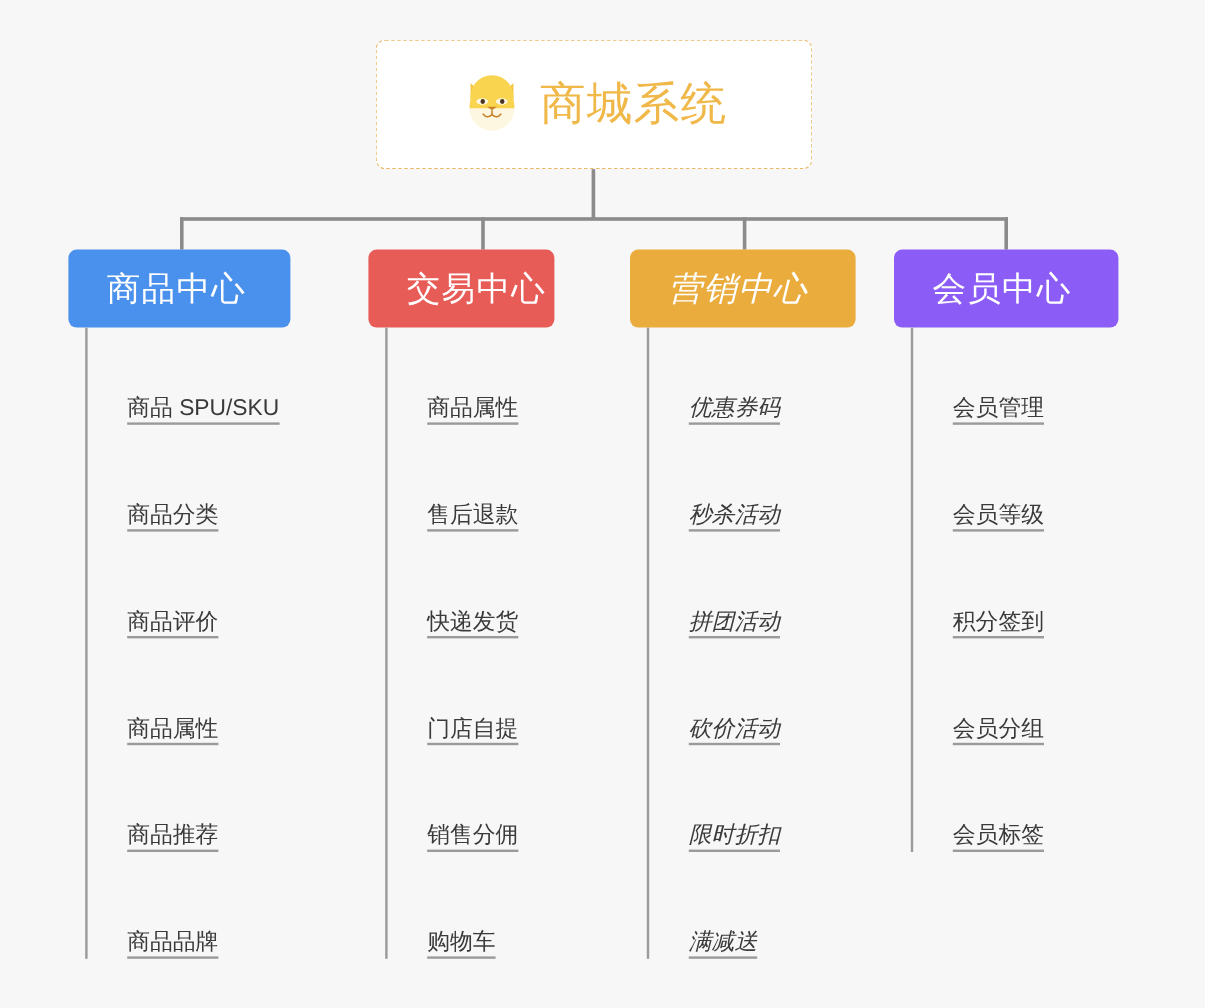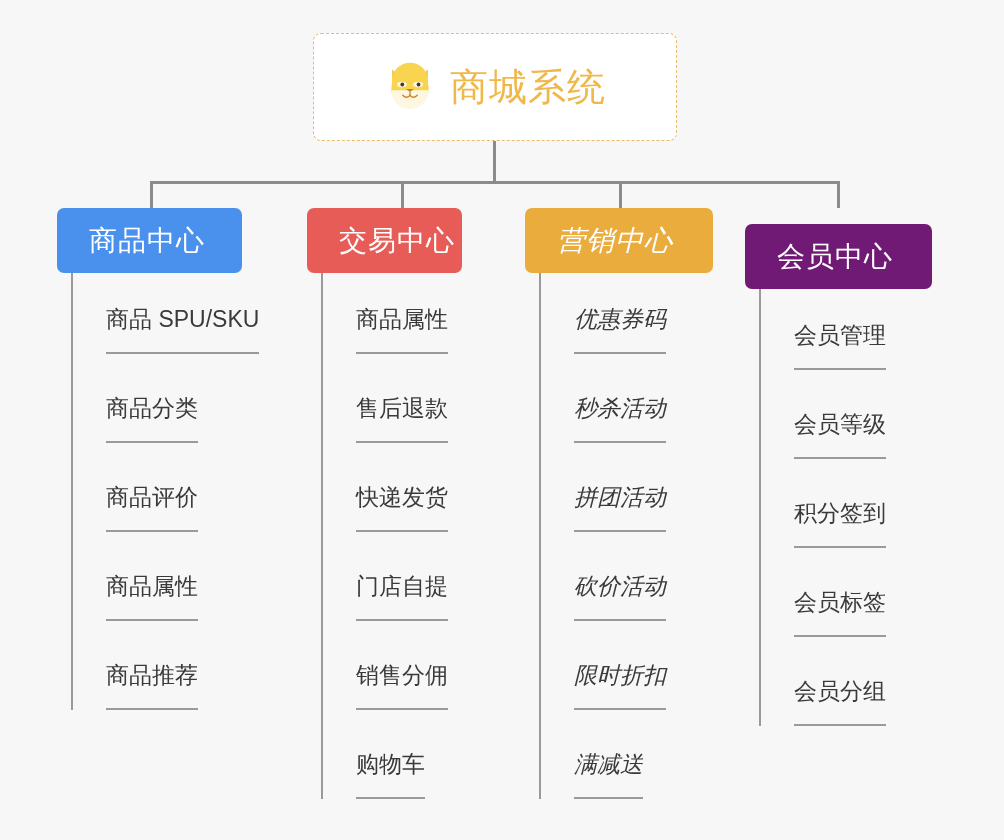--- a/index.html
+++ b/index.html
@@ -112,23 +112,23 @@
   }
   .leaf-item {
     height: 89px;
     position: relative;
     display: flex;
     align-items: flex-end;
   }
   .leaf-label {
     display: inline-block;
     margin-left: 31px;
-    padding-bottom: 20px;
+    padding-bottom: 0;
     border-bottom: 2px solid #9a9a9a;
-    font-size: 23px;
+    font-size: 19px;
     line-height: 1.1;
     color: #3a3a3a;
     white-space: nowrap;
   }
   .leaf-item:first-child { height: 81px; }
 
   
   .leaf-wrap::after {
     content: "";
     position: absolute;
@@ -182,20 +182,23 @@
         </div>
       <div class="leaf-item">
           <span class="leaf-label">商品评价</span>
         </div>
       <div class="leaf-item">
           <span class="leaf-label">商品属性</span>
         </div>
       <div class="leaf-item">
           <span class="leaf-label">商品推荐</span>
         </div>
+      <div class="leaf-item">
+          <span class="leaf-label">商品品牌</span>
+        </div>
     </div>
   </div>
 
   <div class="column col-2">
     <div class="cat-box" style="background: rgb(232, 92, 88);">
       <span class="cat-label">交易中心</span>
     </div>
     <div class="leaf-wrap">
       <div class="leaf-item">
           <span class="leaf-label">商品属性</span>
@@ -238,35 +241,35 @@
       <div class="leaf-item">
           <span class="leaf-label">限时折扣</span>
         </div>
       <div class="leaf-item">
           <span class="leaf-label">满减送</span>
         </div>
     </div>
   </div>
 
   <div class="column col-4">
-    <div class="cat-box" style="background: #701a75; margin-top: 16px;">
+    <div class="cat-box" style="background: #8b5cf6;">
       <span class="cat-label">会员中心</span>
     </div>
     <div class="leaf-wrap">
       <div class="leaf-item">
           <span class="leaf-label">会员管理</span>
         </div>
       <div class="leaf-item">
           <span class="leaf-label">会员等级</span>
         </div>
       <div class="leaf-item">
           <span class="leaf-label">积分签到</span>
         </div>
       <div class="leaf-item">
+          <span class="leaf-label">会员分组</span>
+        </div>
+      <div class="leaf-item">
           <span class="leaf-label">会员标签</span>
         </div>
-      <div class="leaf-item">
-          <span class="leaf-label">会员分组</span>
-        </div>
     </div>
   </div>
 
 </div>
 
 </body></html>

